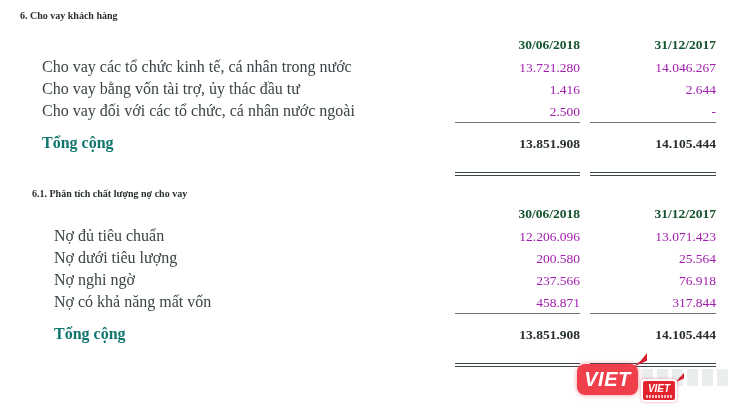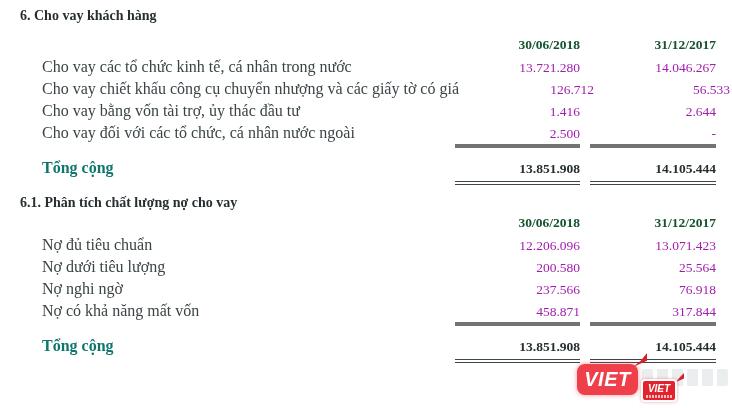--- a/index.html
+++ b/index.html
@@ -8,21 +8,21 @@
     width:732px; height:408px;
     background:#ffffff;
     font-family:"Liberation Serif", serif;
     color:#394345;
     overflow:hidden;
     box-sizing:border-box;
     padding-top:8px;
   }
   .sec-title {
     margin-left:20px;
-    font-size:14px;
+    font-size:10px;
     font-weight:bold;
     color:#272f31;
     line-height:16px;
     white-space:nowrap;
   }
   .row {
     display:grid;
     grid-template-columns:1fr 125px 126px;
     column-gap:10px;
     padding-left:42px;
@@ -37,33 +37,33 @@
   .num {
     text-align:right;
     font-size:13.5px;
     white-space:nowrap;
     color:#a21caf;
   }
   .head-row { margin-top:13px; line-height:15px; }
   .head-row .colh { font-weight:bold; color:#14532d; }
   .body-rows { margin-top:4px; }
   .body-rows .row { line-height:21px; }
-  .rule-below .num { border-bottom:4px solid #737373;text-align:right; }
+  .rule-below .num { border-bottom:1px solid #737373;text-align:right; }
   .total-row {
     margin-top:11px;
     line-height:17px;
     font-weight:bold;
   }
   .total-row .lbl { font-weight:bold; color:#0f766e; }
   .total-row .num {
     font-weight:bold; color:#272f31;
-    padding-bottom:4px;
+    padding-bottom:20px;
     border-bottom:4px double #3c4648;
   }
-  .sec2 { margin-top:10px; }
+  .sec2 { margin-top:10px;margin-left:12px; }
   .sec2 .head-row { margin-top:4px; }
 
   
   .wm-ghost {
     position:absolute; left:642px; top:369px; width:86px; height:17px;
     background:repeating-linear-gradient(90deg,#d6dbdd 0 11px, transparent 11px 15px);
     opacity:.5; border-radius:2px;
   }
   .wm-big {
     position:absolute; left:577px; top:364px; width:61px; height:31px;
@@ -109,25 +109,20 @@
       <div class="lbl"></div>
       <div class="num colh">30/06/2018</div>
       <div class="num colh">31/12/2017</div>
     </div>
 
     <div class="body-rows">
       <div class="row">
         <div class="lbl">Cho vay các tổ chức kinh tế, cá nhân trong nước</div>
         <div class="num">13.721.280</div>
         <div class="num">14.046.267</div>
-      </div>
-      <div class="row">
-        <div class="lbl">Cho vay chiết khấu công cụ chuyển nhượng và các giấy tờ có giá</div>
-        <div class="num">126.712</div>
-        <div class="num">56.533</div>
       </div>
       <div class="row">
         <div class="lbl">Cho vay bằng vốn tài trợ, ủy thác đầu tư</div>
         <div class="num">1.416</div>
         <div class="num">2.644</div>
       </div>
       <div class="row rule-below">
         <div class="lbl">Cho vay đối với các tổ chức, cá nhân nước ngoài</div>
         <div class="num">2.500</div>
         <div class="num">-</div>

